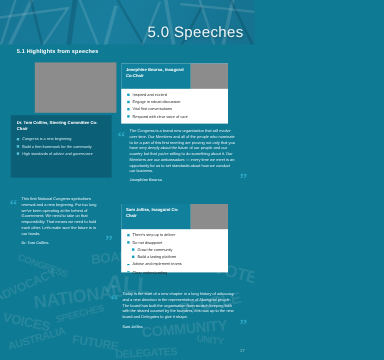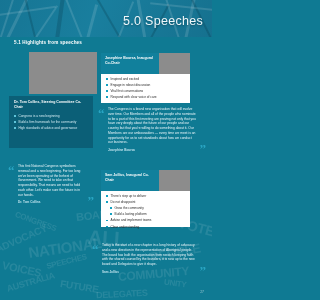--- a/index.html
+++ b/index.html
@@ -21,21 +21,21 @@
   }
   .banner .st {
     position:absolute; background:rgba(255,255,255,.13);
     transform-origin:center;
   }
   .banner .dk { background:rgba(8,60,80,.28); }
 
   
   .title-bar {
     position:absolute; left:0; top:14px; width:212px; height:20px;
-    display:flex; justify-content:flex-end; align-items:flex-start;
+    display:flex; justify-content:flex-end; align-items:flex-end;
     padding-right:9px;
   }
   .title {
     color:#eef7fa; font-size:12.5px; letter-spacing:.3px;
     text-shadow:0 1px 2px rgba(0,0,0,.3);
   }
 
   
   .section-head {
     position:absolute; left:14px; top:40px;

